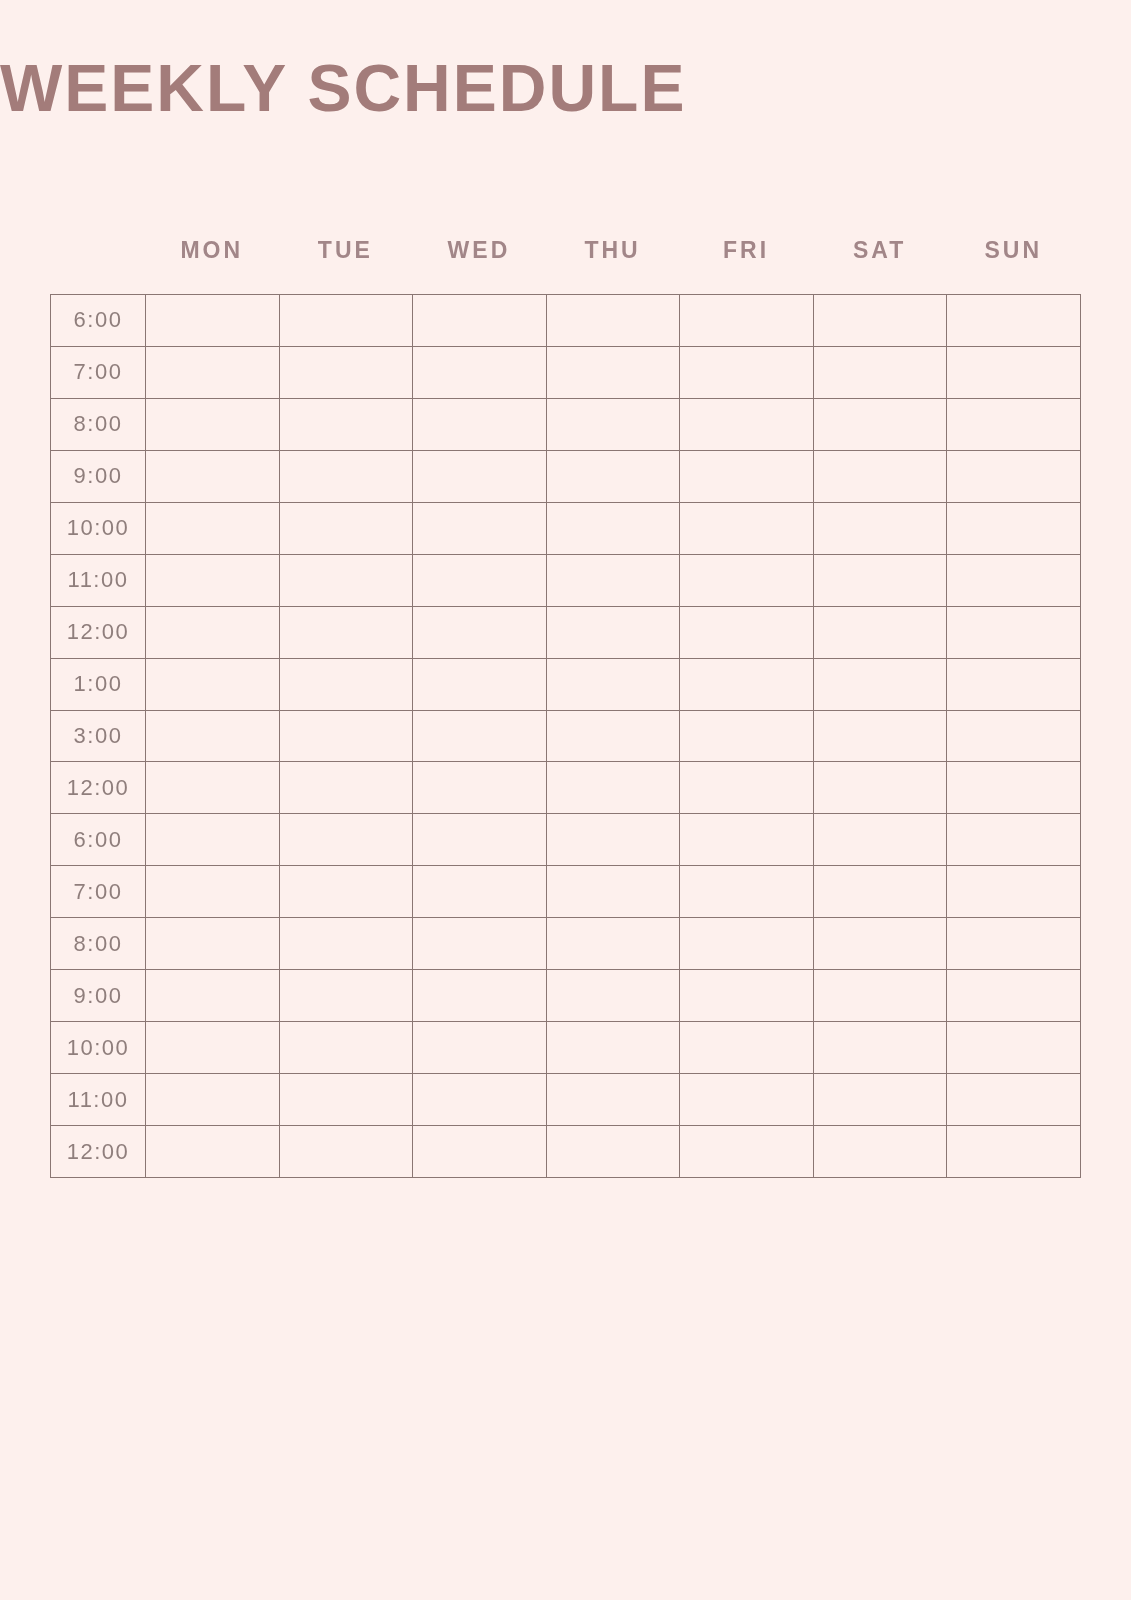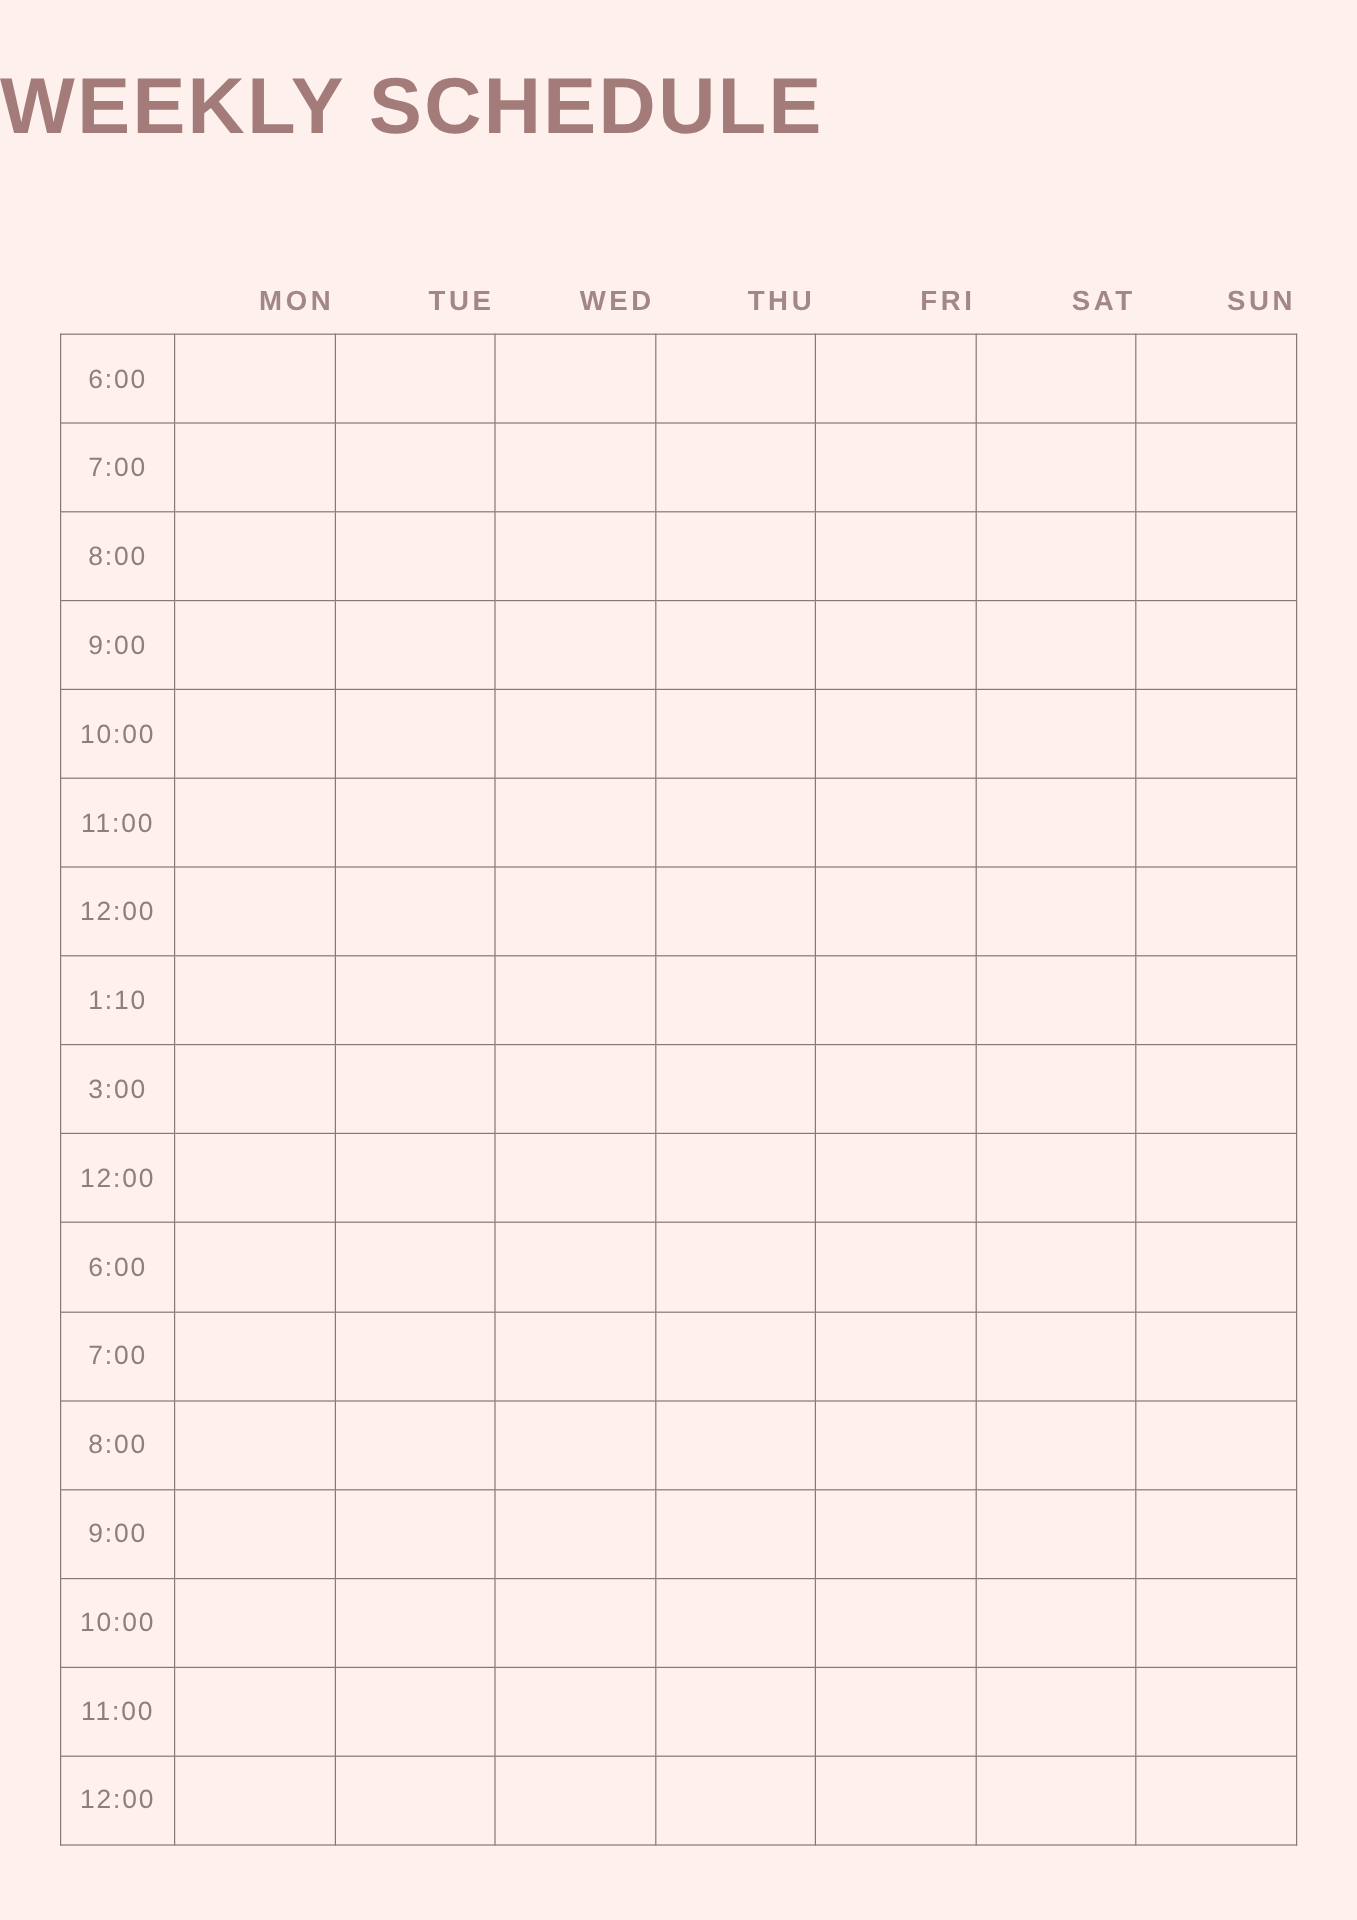--- a/index.html
+++ b/index.html
@@ -38,33 +38,33 @@
   .day-headers {
     position: absolute;
     top: 236px;
     left: 145px;
     width: 935px;
     height: 28px;
     display: flex;
   }
   .day-label {
     flex: 1 1 0;
-    text-align: right;
+    text-align: center;
     font-size: 23px;
     line-height: 28px;
     font-weight: 700;
     letter-spacing: 3px;
     color: var(--header);
   }
   table.schedule {
     position: absolute;
-    top: 278px;
+    top: 294px;
     left: 50px;
     width: 1030px;
-    height: 1260px;
+    height: 884px;
     border-collapse: collapse;
     table-layout: fixed;
   }
   table.schedule td {
     border: 1.5px solid var(--line);
     background: var(--bg);
   }
   td.time-cell {
     width: 95px;
     text-align: center;
@@ -158,21 +158,21 @@
           <td class="time-cell">12:00</td>
           <td class="slot-cell"></td>
           <td class="slot-cell"></td>
           <td class="slot-cell"></td>
           <td class="slot-cell"></td>
           <td class="slot-cell"></td>
           <td class="slot-cell"></td>
           <td class="slot-cell"></td>
         </tr>
         <tr>
-          <td class="time-cell">1:10</td>
+          <td class="time-cell">1:00</td>
           <td class="slot-cell"></td>
           <td class="slot-cell"></td>
           <td class="slot-cell"></td>
           <td class="slot-cell"></td>
           <td class="slot-cell"></td>
           <td class="slot-cell"></td>
           <td class="slot-cell"></td>
         </tr>
         <tr>
           <td class="time-cell">3:00</td>

